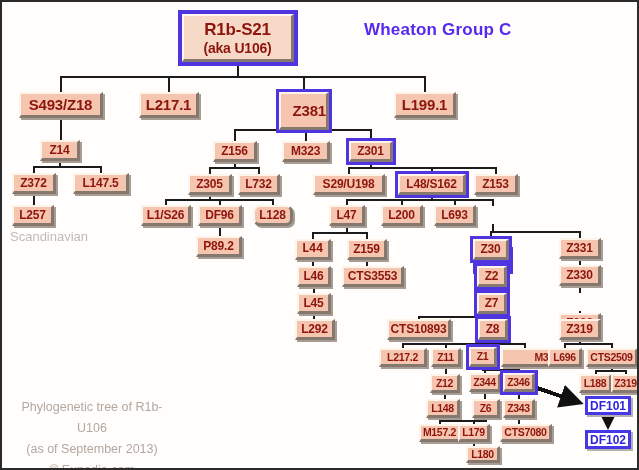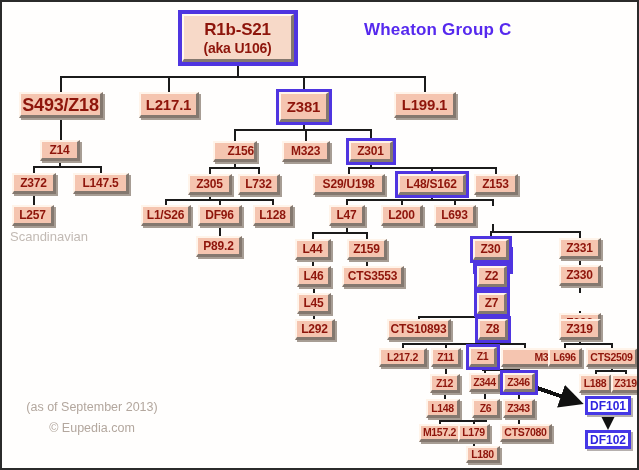--- a/index.html
+++ b/index.html
@@ -147,36 +147,36 @@
         <line x1="535" y1="386" x2="576" y2="400" stroke="#111" stroke-width="4" marker-end="url(#ah)"></line>
         <line x1="606" y1="414" x2="606" y2="422" stroke="#111" stroke-width="4" marker-end="url(#ah)"></line>
       </g>
   </svg>
 
   <div id="nodes">
       <div class="node root" style="left: 180px; top: 12px; width: 112px; height: 48px;">
         <span>R1b-S21</span>
         <span class="sub">(aka U106)</span>
       </div>
-      <div class="node" style="left: 17px; top: 90px; width: 84px; height: 26px; font-size: 18px;">
+      <div class="node" style="left: 17px; top: 90px; width: 84px; height: 26px; font-size: 15px;">
         <span>S493/Z18</span>
       </div>
       <div class="node" style="left: 137px; top: 90px; width: 60px; height: 26px; font-size: 15px;">
         <span>L217.1</span>
       </div>
-      <div class="node hl" style="left: 277px; top: 90px; width: 50px; height: 30px; font-size: 15px;">
+      <div class="node hl" style="left: 277px; top: 90px; width: 50px; height: 38px; font-size: 15px; align-items: flex-end;">
         <span>Z381</span>
       </div>
       <div class="node" style="left: 392px; top: 90px; width: 62px; height: 26px; font-size: 15px;">
         <span>L199.1</span>
       </div>
       <div class="node" style="left: 38px; top: 138px; width: 40px; height: 21px;">
         <span>Z14</span>
       </div>
-      <div class="node" style="left: 211px; top: 139px; width: 44px; height: 21px; align-items: flex-end;">
+      <div class="node" style="left: 211px; top: 139px; width: 44px; height: 21px;">
         <span>Z156</span>
       </div>
       <div class="node" style="left: 280px; top: 139px; width: 48px; height: 21px;">
         <span>M323</span>
       </div>
       <div class="node hl" style="left: 347px; top: 139px; width: 44px; height: 21px;">
         <span>Z301</span>
       </div>
       <div class="node" style="left: 10px; top: 171px; width: 44px; height: 21px;">
         <span>Z372</span>
@@ -201,39 +201,39 @@
       </div>
       <div class="node" style="left: 10px; top: 203px; width: 42px; height: 21px;">
         <span>L257</span>
       </div>
       <div class="node" style="left: 139px; top: 203px; width: 50px; height: 21px;">
         <span>L1/S26</span>
       </div>
       <div class="node" style="left: 196px; top: 203px; width: 44px; height: 21px;">
         <span>DF96</span>
       </div>
-      <div class="node" style="left: 251px; top: 203px; width: 40px; height: 21px;">
+      <div class="node" style="left: 251px; top: 203px; width: 40px; height: 21px; border-radius: 7px;">
         <span>L128</span>
       </div>
       <div class="node" style="left: 327px; top: 203px; width: 36px; height: 21px;">
         <span>L47</span>
       </div>
       <div class="node" style="left: 379px; top: 203px; width: 42px; height: 21px;">
         <span>L200</span>
       </div>
       <div class="node" style="left: 432px; top: 203px; width: 42px; height: 21px;">
         <span>L693</span>
       </div>
       <div class="node hl" style="left: 474px; top: 203px; width: 34px; height: 21px; margin-top: 45px;">
         <span>Z9</span>
       </div>
       <div class="node" style="left: 194px; top: 234px; width: 46px; height: 21px;">
         <span>P89.2</span>
       </div>
-      <div class="node" style="left: 293px; top: 237px; width: 36px; height: 21px;">
+      <div class="node" style="left: 293px; top: 237px; width: 36px; height: 21px; font-family: Liberation Mono, monospace;">
         <span>L44</span>
       </div>
       <div class="node" style="left: 345px; top: 237px; width: 40px; height: 21px;">
         <span>Z159</span>
       </div>
       <div class="node hl" style="left: 471px; top: 237px; width: 36px; height: 21px;">
         <span>Z30</span>
       </div>
       <div class="node" style="left: 557px; top: 236px; width: 42px; height: 21px;">
         <span>Z331</span>
@@ -330,16 +330,17 @@
       </div>
       <div class="node sm" style="left: 464px; top: 444px; width: 34px; height: 17px;">
         <span>L180</span>
       </div>
     </div>
 
   <div id="group-label">Wheaton Group C</div>
   <div id="scandinavian">Scandinavian</div>
 
   <div id="caption">
+    <div>Phylogenetic tree of R1b-U106</div>
     <div>(as of September 2013)</div>
     <div>© Eupedia.com</div>
   </div>
 </div>
 
 </body></html>

